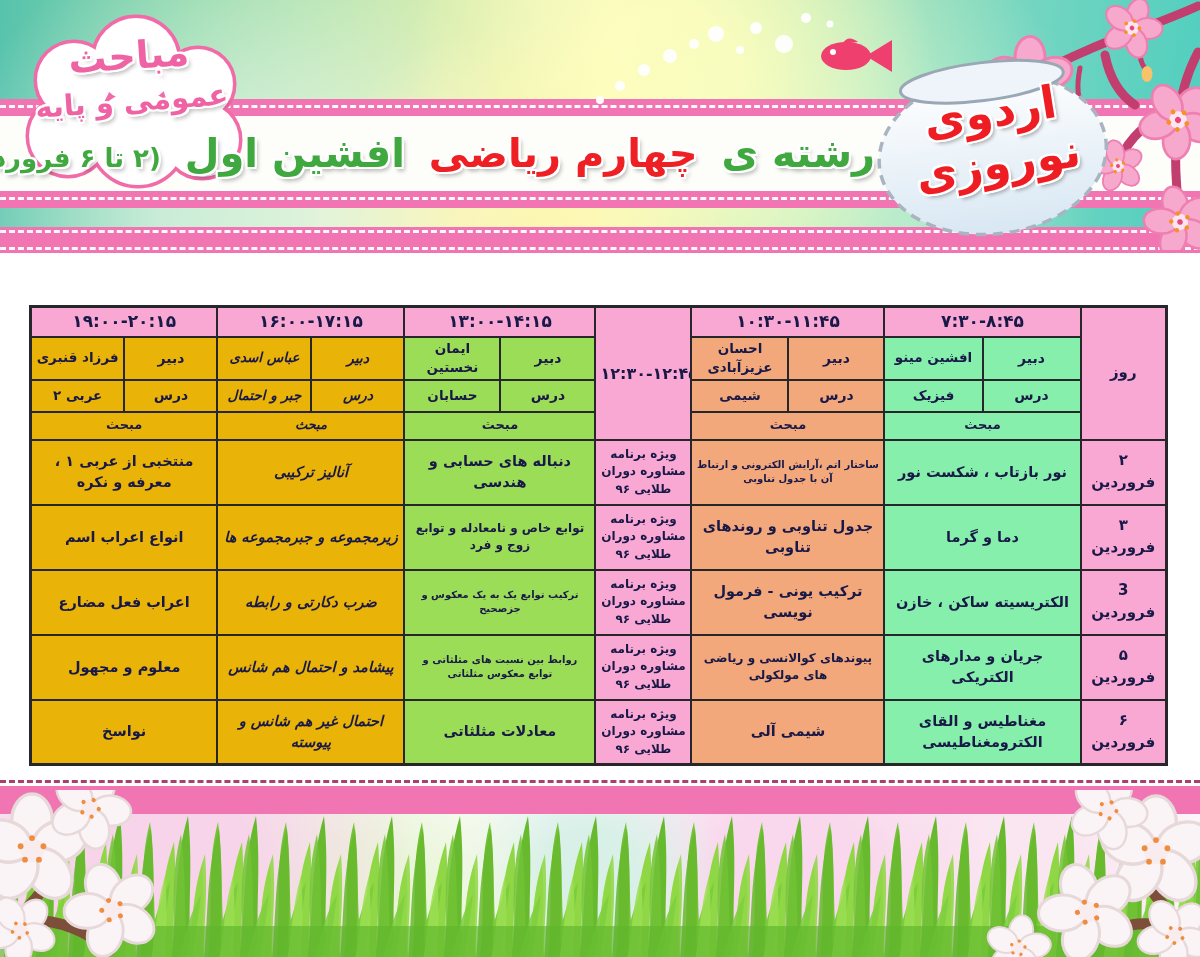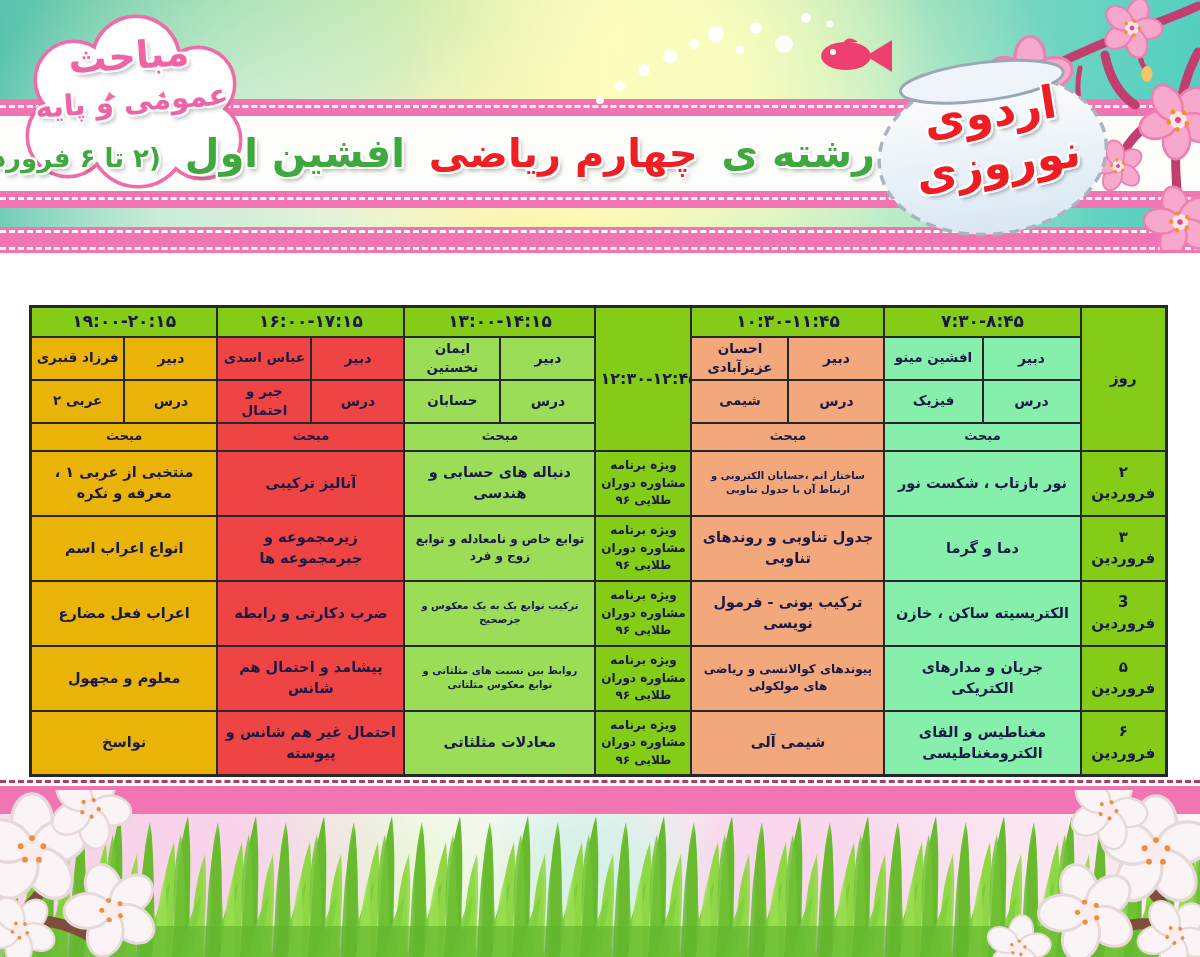--- a/index.html
+++ b/index.html
@@ -63,22 +63,22 @@
   tr.r-time{height:30px;} tr.r-teacher{height:33px;} tr.r-lesson{height:32px;}
   tr.r-topic{height:28px;} tr.r-day{height:65px;}
   .time{font-size:17px;direction:ltr;}
   .brk-time{font-size:16px;}
   .lab{font-size:14px;} .val{font-size:13.5px;}
   .topic-lab{font-size:13px;}
   .day{font-size:15px;}
   .cell{font-size:14.5px;}
   .sm{font-size:12px;} .xs{font-size:10px;line-height:1.7;}
   .note{font-size:12px;line-height:1.8;padding:0 8px;}
-  .c-yel{background:#84cc16;} .c-phy{background:#86efac;} .c-che{background:#f3a87c;}
-  .c-cal{background:#9cdd58;} .c-alg{background:#ef4444;} .c-ara{background:#eab308;}
+  .c-yel{background:#f9a8d4;} .c-phy{background:#86efac;} .c-che{background:#f3a87c;}
+  .c-cal{background:#9cdd58;} .c-alg{background:#eab308;font-style:italic;} .c-ara{background:#eab308;}
 
   
   .grass-zone{position:absolute;top:814px;left:0;width:1200px;height:143px;
     background:
       radial-gradient(circle at 12% 40%, #f7d4e9 0 10%, transparent 26%),
       radial-gradient(circle at 30% 75%, #e9f6d8 0 9%, transparent 24%),
       radial-gradient(circle at 49% 45%, #d8f0e7 0 8%, transparent 22%),
       radial-gradient(circle at 66% 50%, #f9d7ec 0 10%, transparent 26%),
       radial-gradient(circle at 84% 60%, #fae6f1 0 9%, transparent 25%),
       #fdfbfc;}
@@ -276,21 +276,21 @@
       <td class="c-phy topic-lab" colspan="2">مبحث</td>
       <td class="c-che topic-lab" colspan="2">مبحث</td>
       <td class="c-cal topic-lab" colspan="2">مبحث</td>
       <td class="c-alg topic-lab" colspan="2">مبحث</td>
       <td class="c-ara topic-lab" colspan="2">مبحث</td>
     </tr>
 
     <tr class="r-day">
       <td class="c-yel day">۲ فروردین</td>
       <td class="c-phy cell" colspan="2">نور بازتاب ، شکست نور</td>
-      <td class="c-che cell xs" colspan="2">ساختار اتم ،حسابان الکترونی و ارتباط آن با جدول تناوبی</td>
+      <td class="c-che cell xs" colspan="2">ساختار اتم ،آرایش الکترونی و ارتباط آن با جدول تناوبی</td>
       <td class="c-yel note">ویژه برنامه مشاوره دوران طلایی ۹۶</td>
       <td class="c-cal cell" colspan="2">دنباله های حسابی و هندسی</td>
       <td class="c-alg cell" colspan="2">آنالیز ترکیبی</td>
       <td class="c-ara cell" colspan="2">منتخبی از عربی ۱ ، معرفه و نکره</td>
     </tr>
 
     <tr class="r-day">
       <td class="c-yel day">۳ فروردین</td>
       <td class="c-phy cell" colspan="2">دما و گرما</td>
       <td class="c-che cell" colspan="2">جدول تناوبی و روندهای تناوبی</td>

